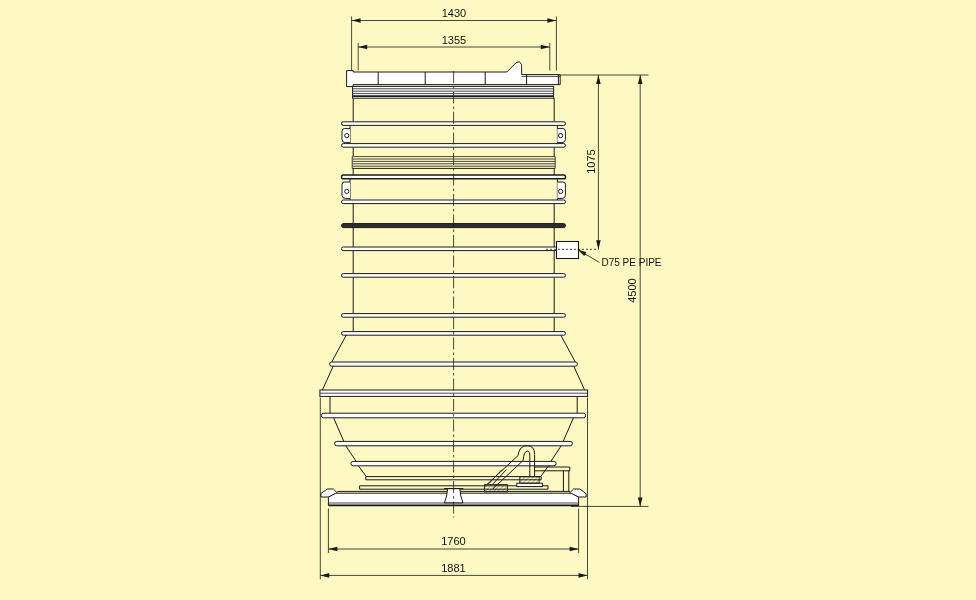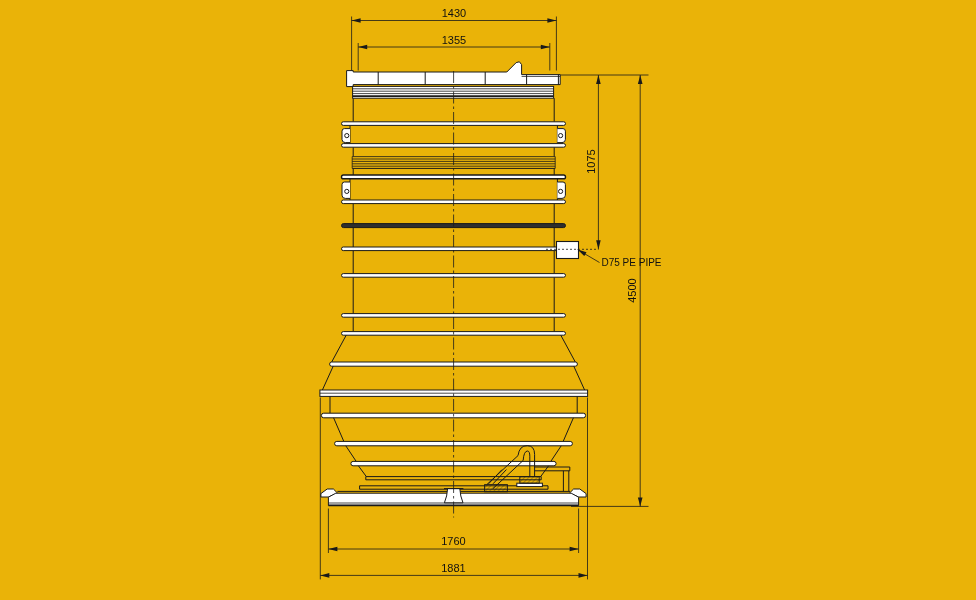--- a/index.html
+++ b/index.html
@@ -1,16 +1,16 @@
 <!DOCTYPE html>
 <html><head>
 <meta charset="utf-8">
 <style>
   html,body{margin:0;padding:0;background:#fff;}
-  .page{width:976px;height:600px;background:#eab308;position:relative;overflow:hidden;}
+  .page{width:976px;height:600px;background:#fef9c3;position:relative;overflow:hidden;}
   svg{display:block;}
   .s  {stroke:#1a1a1a;fill:none;stroke-width:1;stroke-linecap:butt;}
   .s08{stroke:#1a1a1a;fill:none;stroke-width:0.8;}
   .s16{stroke:#1a1a1a;fill:none;stroke-width:1.7;}
   .wf {fill:#ffffff;stroke:#1a1a1a;stroke-width:1;}
   .dk {fill:#2e2e2e;stroke:#1a1a1a;stroke-width:1;}
   .dim{stroke:#1a1a1a;stroke-width:0.8;fill:none;}
   .ar {fill:#1a1a1a;stroke:none;}
   .axis{stroke:#1a1a1a;stroke-width:0.8;fill:none;stroke-dasharray:12 3 2.5 3;}
   .dot {stroke:#1a1a1a;stroke-width:0.8;fill:none;stroke-dasharray:2 2;}

